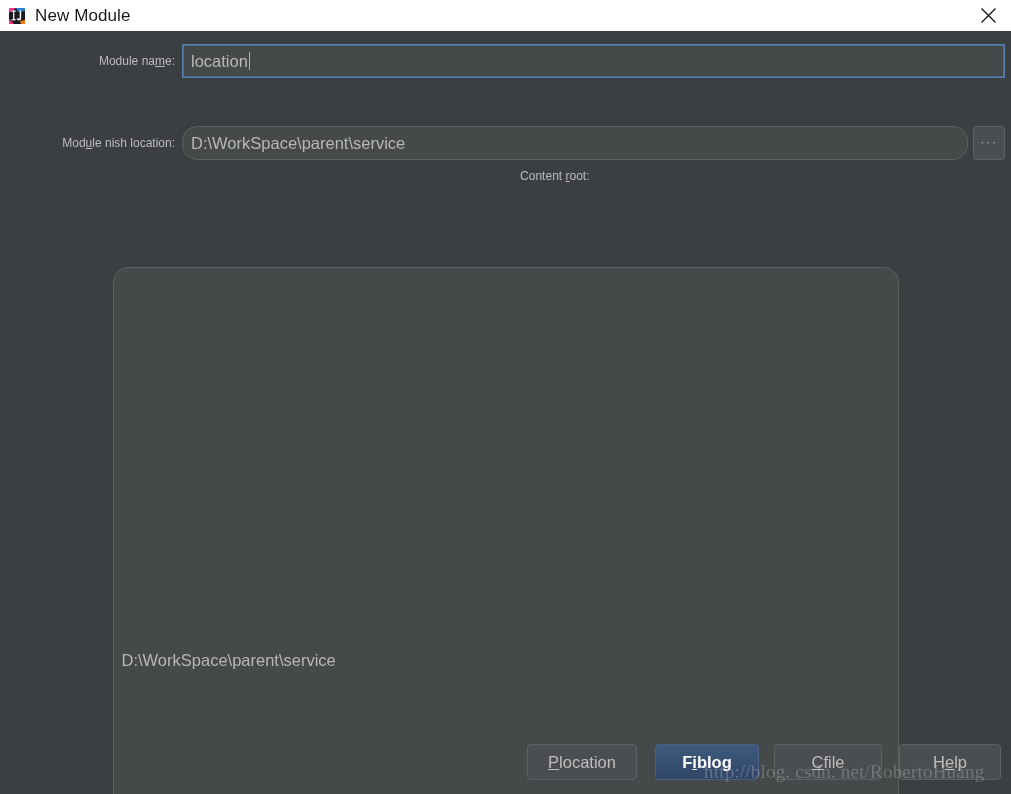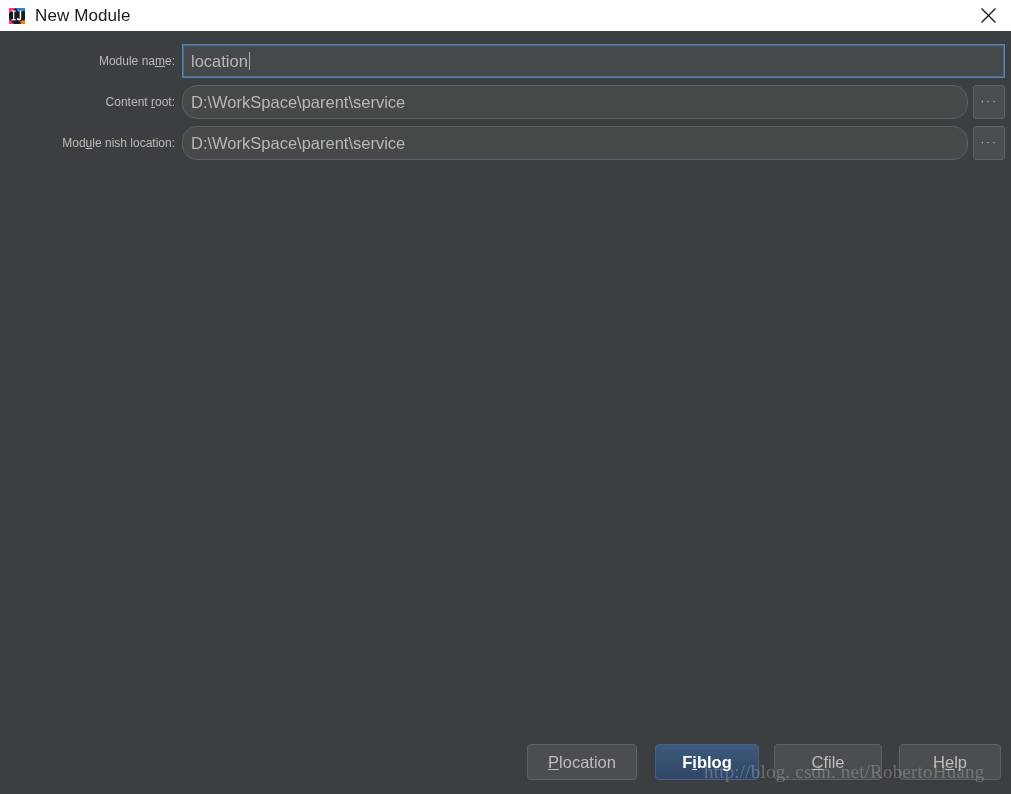--- a/index.html
+++ b/index.html
@@ -73,21 +73,21 @@
 
   .form-row {
     position: absolute;
     left: 0;
     right: 0;
     height: 34px;
     display: flex;
     align-items: center;
   }
   .row-1 { top: 13px; }
-  .row-2 { top: 54px; }
+  .row-2 { top: 54px; flex-direction: column; }
   .row-3 { top: 95px; }
 
   .field-label {
     position: absolute;
     right: 0;
     font-size: 12px;
     color: #bbbbbb;
     white-space: nowrap;
     line-height: 1;
   }

